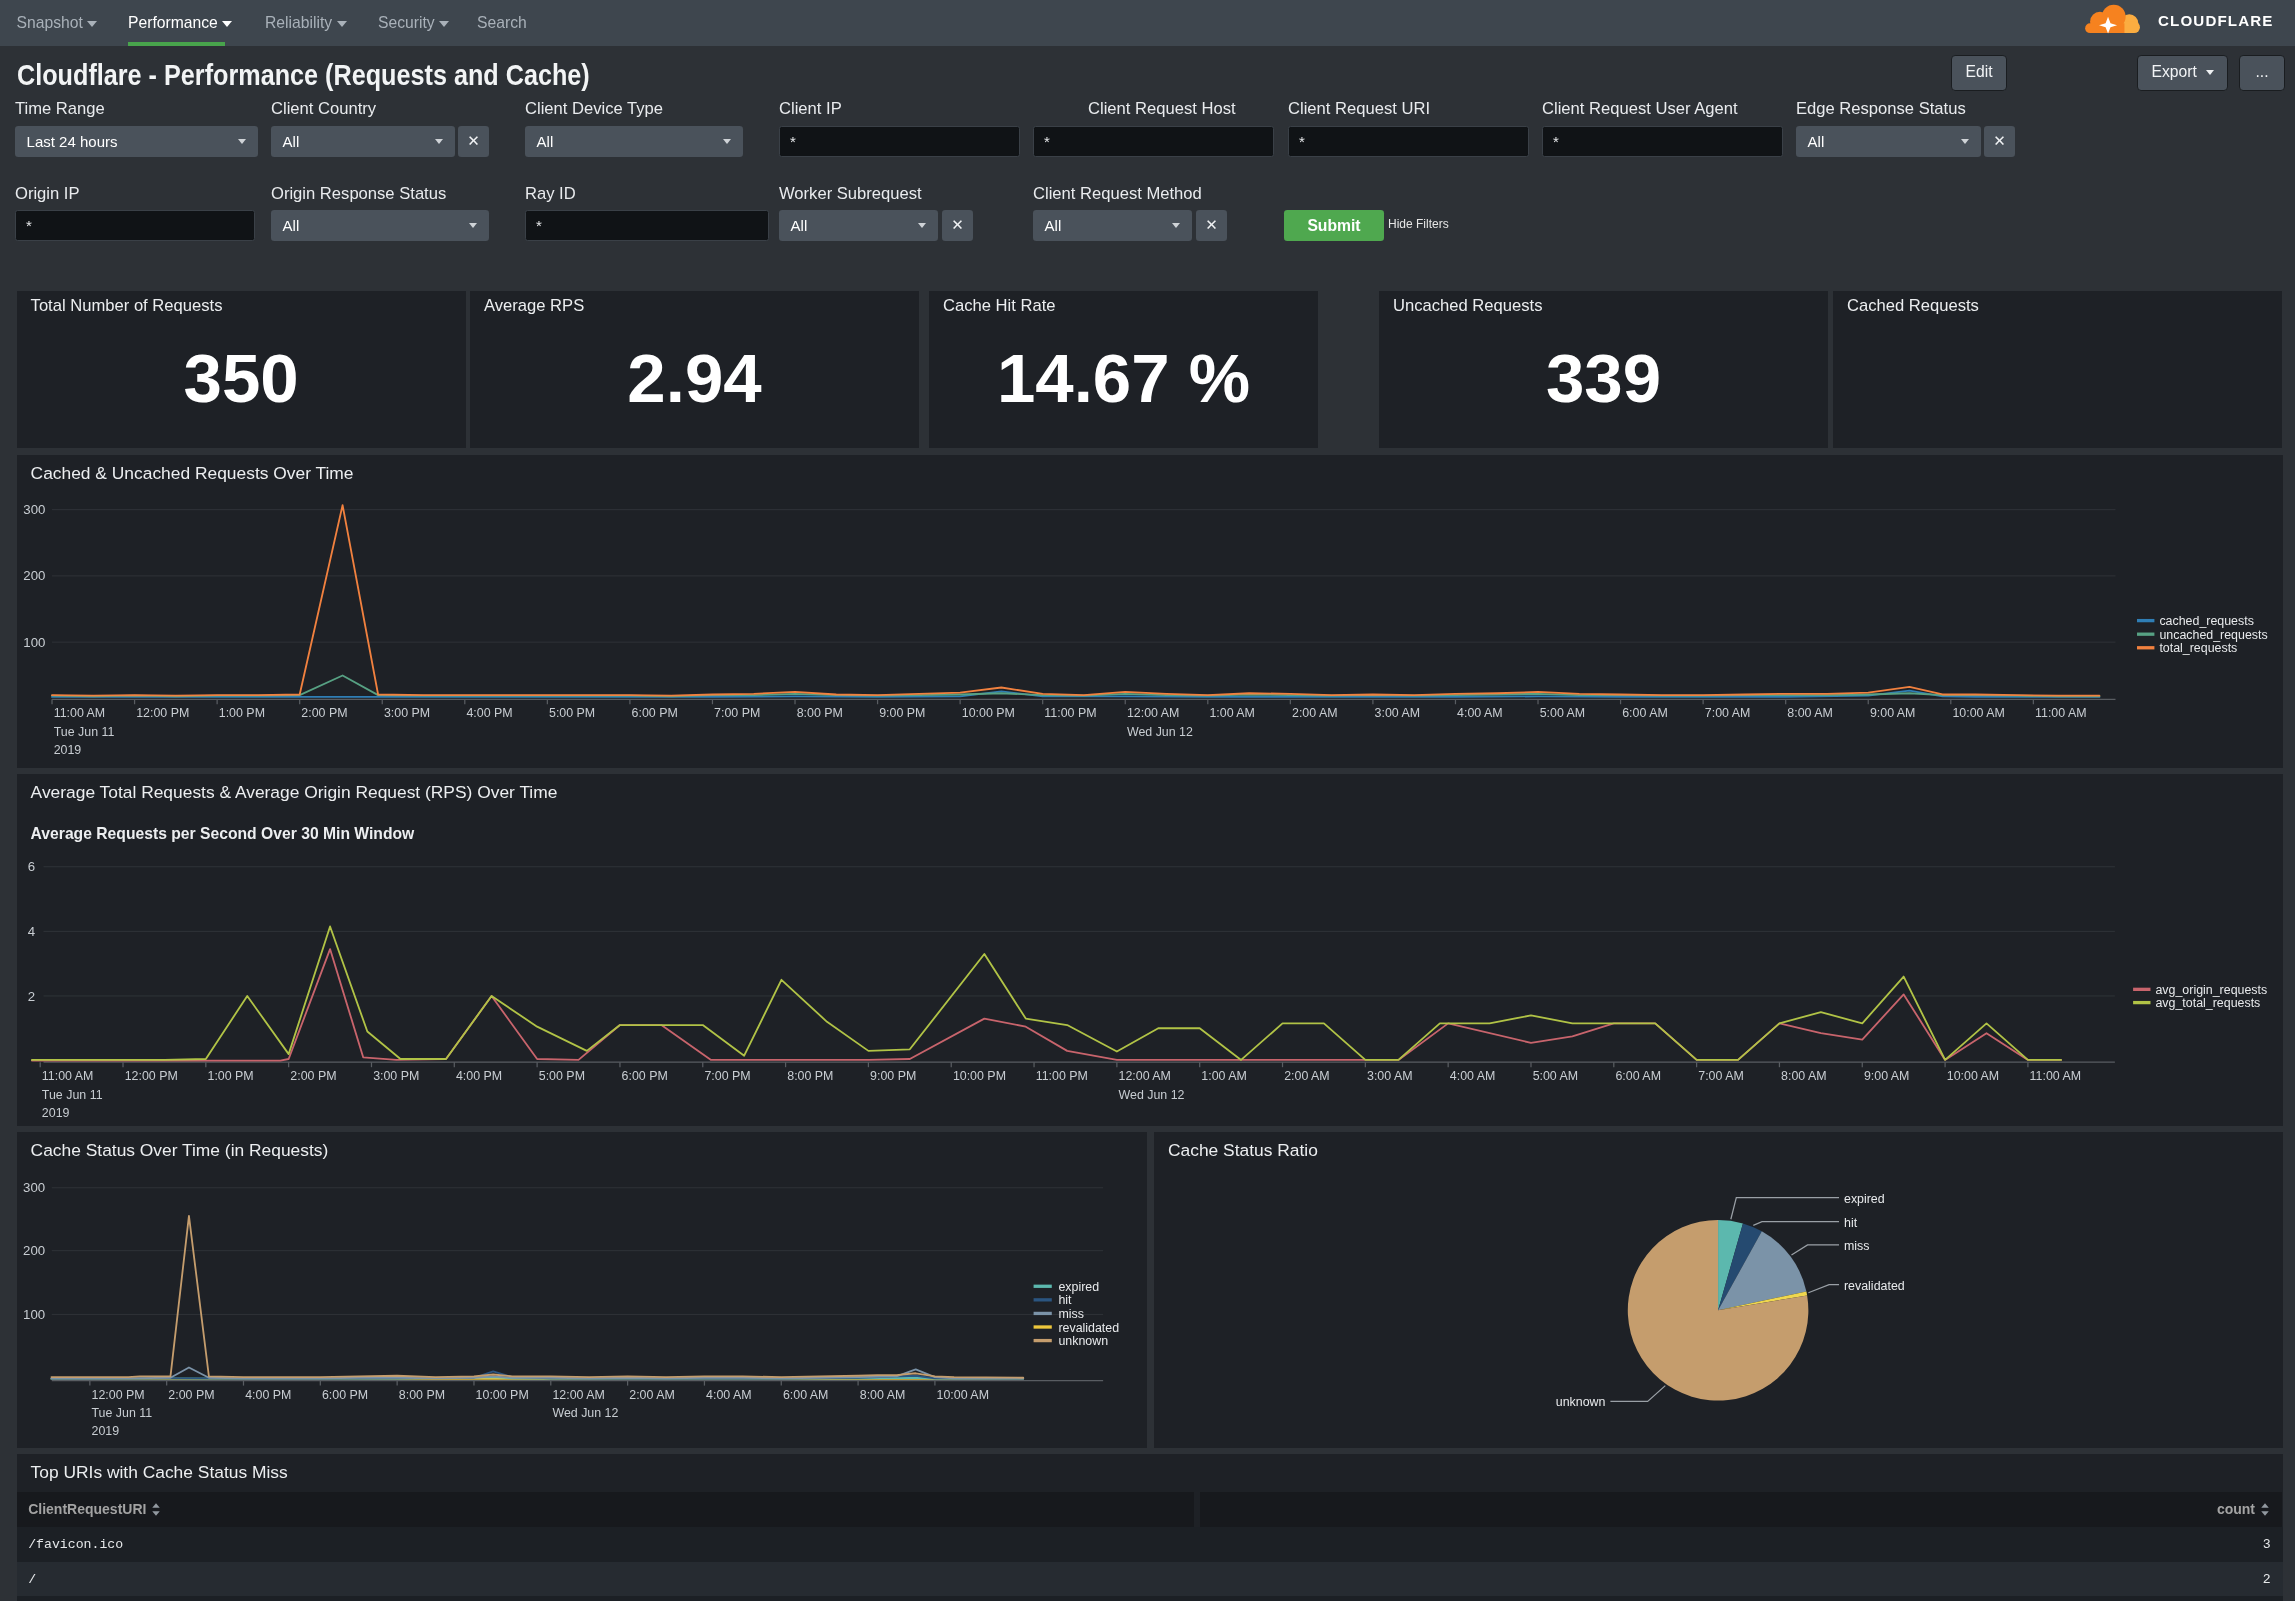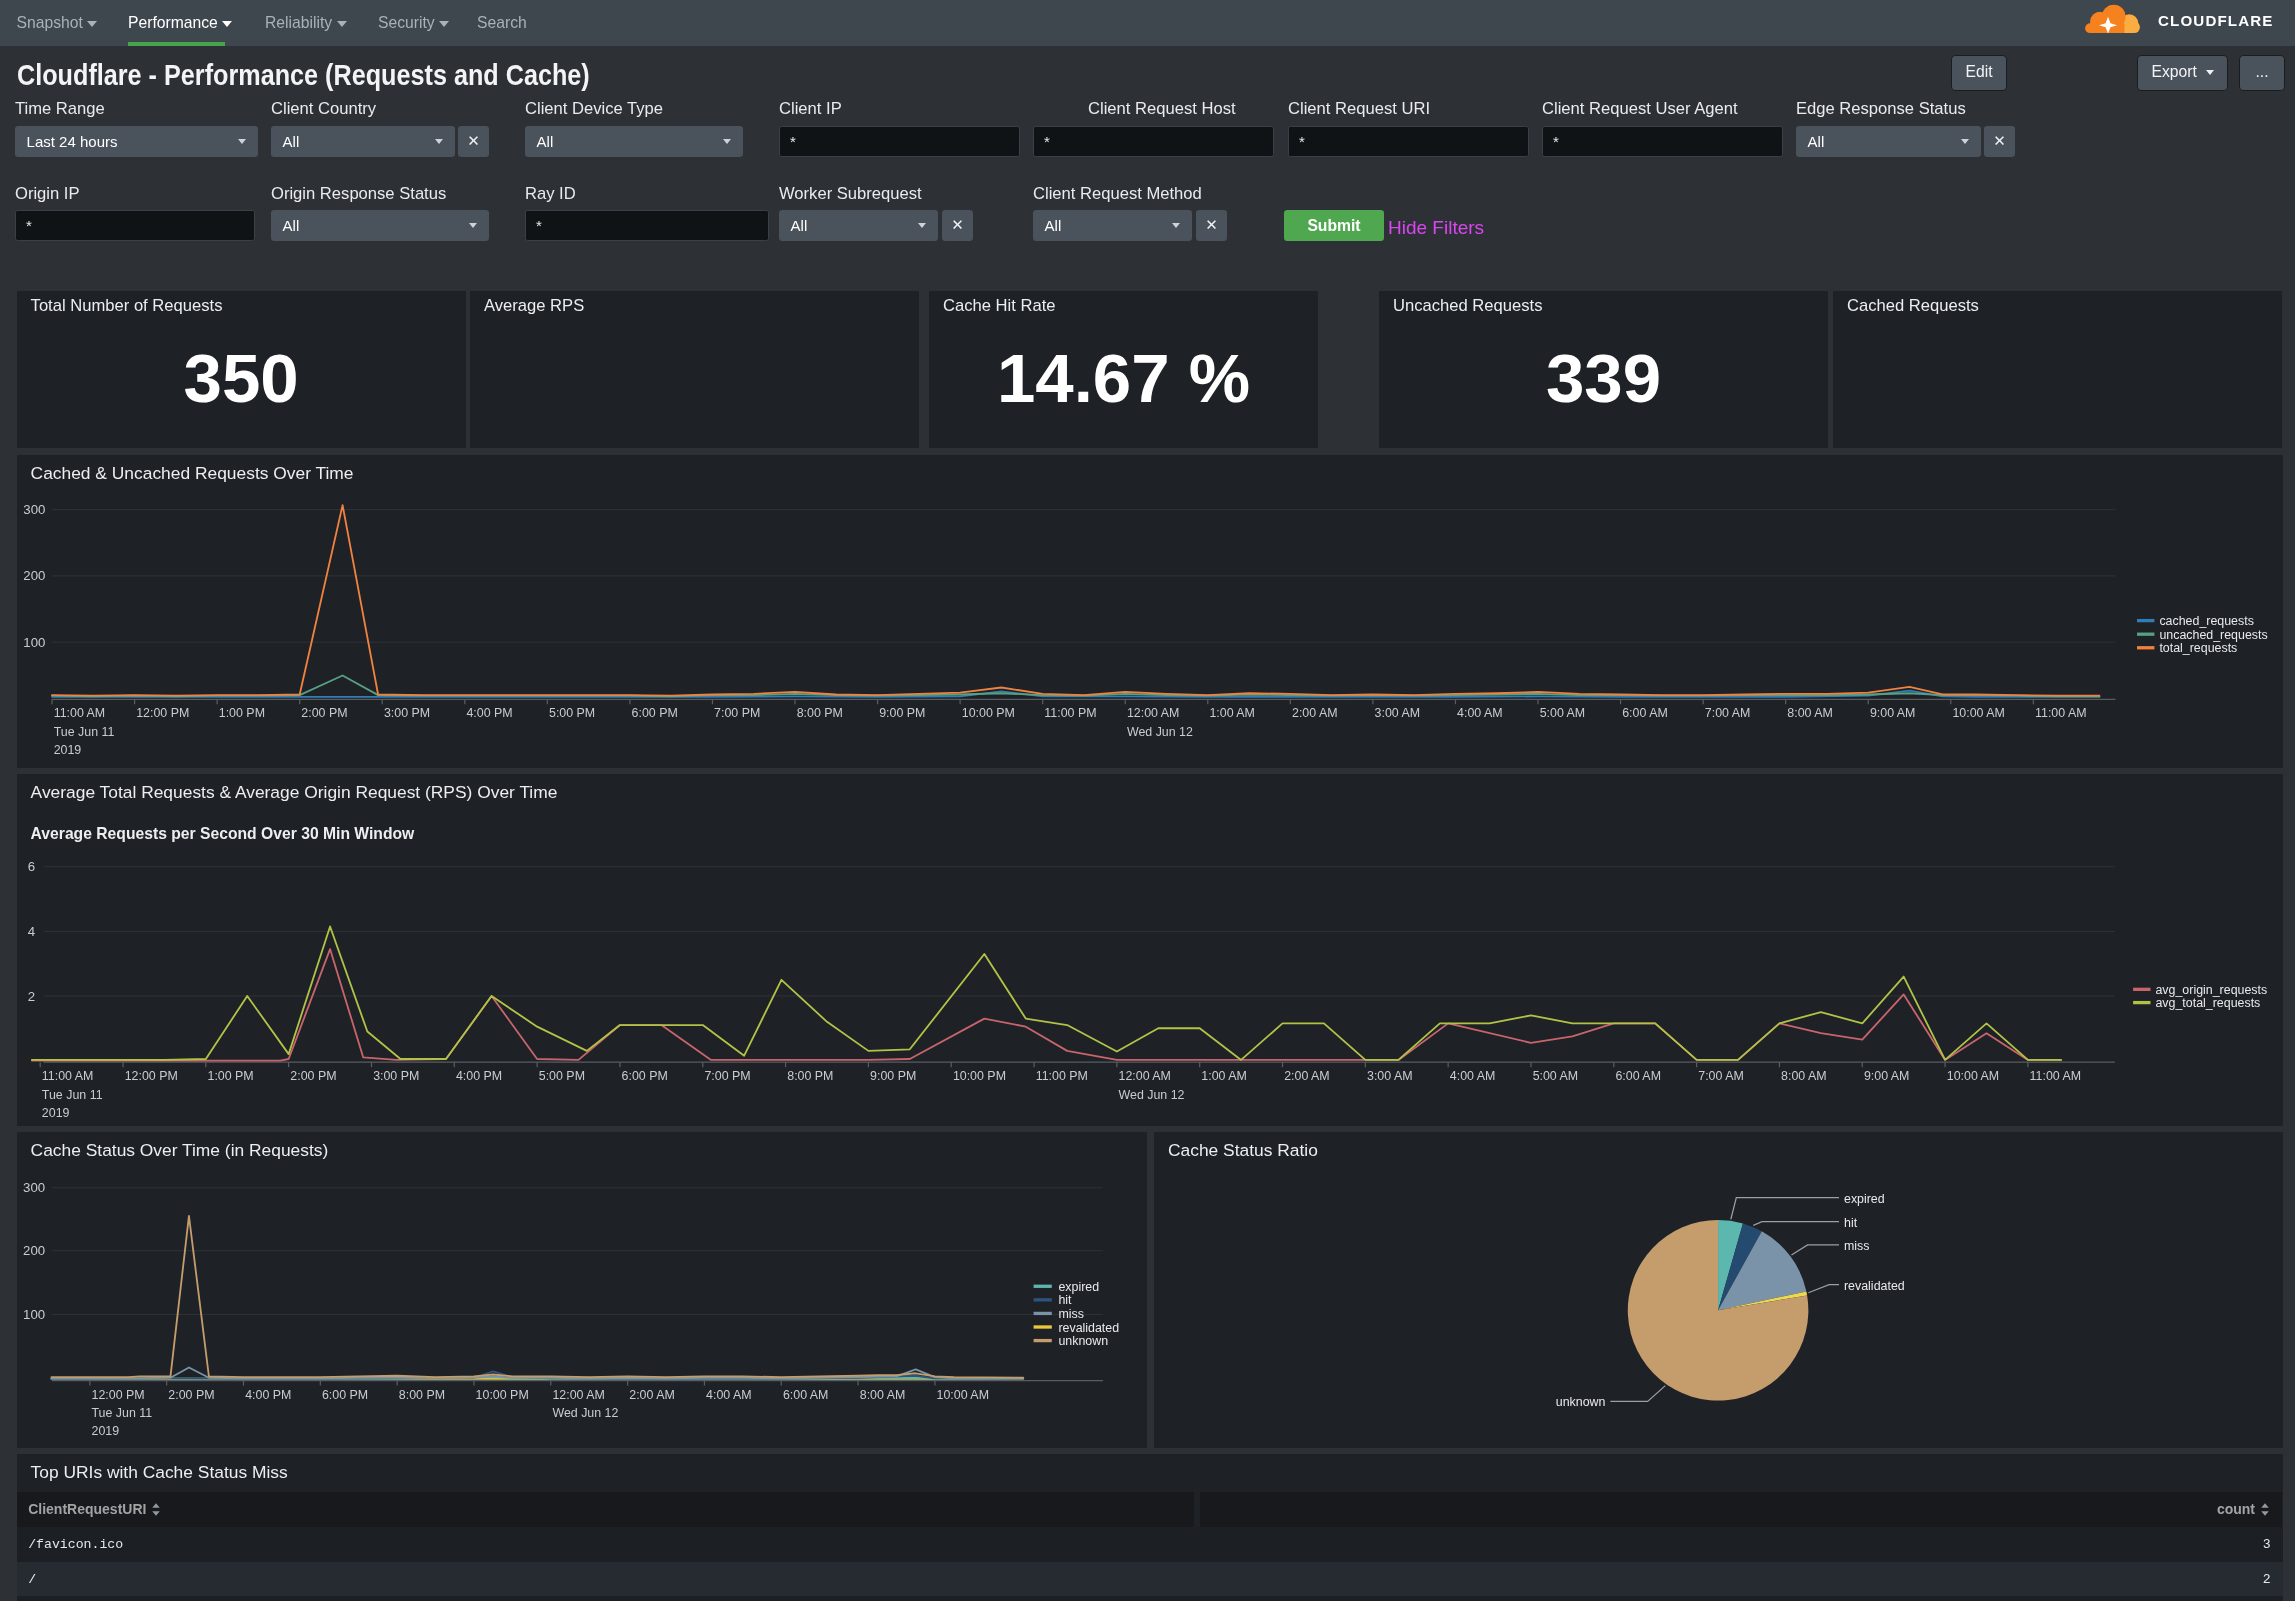--- a/index.html
+++ b/index.html
@@ -12,21 +12,21 @@
 .flabel{position:absolute;font-size:16.6px;color:#e9ebee;white-space:nowrap}
 .dd{position:absolute;height:31px;background:#4a525b;border-radius:3.3px;color:#ffffff;font-size:15px;line-height:31px;padding-left:11.6px;white-space:nowrap}
 .dd .car{position:absolute;right:11.6px;top:13.2px;line-height:0}
 .xbtn{position:absolute;height:31px;width:31px;background:#4a525b;border-radius:3.3px;color:#f0f2f4;font-size:15px;text-align:center;line-height:30px}
 .tin{position:absolute;height:31px;background:#101316;border:0.8px solid #3a4047;border-radius:2.5px;color:#e8eaec;font-size:15px;line-height:30px;padding-left:10px}
 .panel{position:absolute;background:#1e2126}
 .ptitle{position:absolute;left:14px;top:8.3px;font-size:17.4px;color:#eceef0;white-space:nowrap}
 .kpi-label{position:absolute;left:14px;top:5px;font-size:16.6px;color:#eceef0;white-space:nowrap}
 .kpi-value{position:absolute;left:0;right:0;top:25px;height:124px;display:flex;align-items:center;justify-content:center;font-size:69px;font-weight:bold;color:#ffffff}
 .submit{position:absolute;background:#4fa84f;border-radius:3.3px;color:#fff;font-weight:bold;font-size:15.7px;text-align:center;height:31px;line-height:31px}
-.link{position:absolute;color:#d946ef;font-size:19px}
+.link{position:absolute;color:#e5e5e5;font-size:12px}
 .thead{position:absolute;background:#17191d;color:#a3a3a3;font-size:14px;font-weight:bold;height:35px;line-height:35px}
 .trow{position:absolute;font-family:"Liberation Mono",monospace;font-size:13.2px;color:#e6e8ea;height:35px;line-height:35px}
 </style></head>
 <body>
 <div class="nav">
     <div class="nav-item" style="left:16.6px">Snapshot <span style="display:inline-block;width:0;height:0;border-left:5px solid transparent;border-right:5px solid transparent;border-top:6.1px solid #a9b1b9;vertical-align:middle"></span></div>
     <div class="nav-item active" style="left:128px">Performance <span style="display:inline-block;width:0;height:0;border-left:5px solid transparent;border-right:5px solid transparent;border-top:6.1px solid #ffffff;vertical-align:middle"></span></div>
     <div class="nav-item" style="left:265px">Reliability <span style="display:inline-block;width:0;height:0;border-left:5px solid transparent;border-right:5px solid transparent;border-top:6.1px solid #a9b1b9;vertical-align:middle"></span></div>
     <div class="nav-item" style="left:378px">Security <span style="display:inline-block;width:0;height:0;border-left:5px solid transparent;border-right:5px solid transparent;border-top:6.1px solid #a9b1b9;vertical-align:middle"></span></div>
     <div class="nav-item" style="left:477px">Search</div>
@@ -78,20 +78,21 @@
 <div class="dd" style="left:1033px;top:210px;width:159px">All<span class="car"><span style="display:inline-block;width:0;height:0;border-left:4.6px solid transparent;border-right:4.6px solid transparent;border-top:5.6px solid #cfd3d7;vertical-align:middle"></span></span></div>
 <div class="xbtn" style="left:1196px;top:210px">✕</div>
 <div class="submit" style="left:1284px;top:210px;width:100px">Submit</div>
 <div class="link" style="left:1388px;top:217px">Hide Filters</div>
 <div class="panel" style="left:16.6px;top:291px;width:449px;height:157px">
     <div class="kpi-label">Total Number of Requests</div>
     <div class="kpi-value">350</div>
   </div>
 <div class="panel" style="left:470px;top:291px;width:449px;height:157px">
     <div class="kpi-label">Average RPS</div>
+    <div class="kpi-value">2.94</div>
   </div>
 <div class="panel" style="left:929px;top:291px;width:389px;height:157px">
     <div class="kpi-label">Cache Hit Rate</div>
     <div class="kpi-value">14.67 %</div>
   </div>
 <div class="panel" style="left:1379px;top:291px;width:449px;height:157px">
     <div class="kpi-label">Uncached Requests</div>
     <div class="kpi-value">339</div>
   </div>
 <div class="panel" style="left:1833px;top:291px;width:449px;height:157px">

